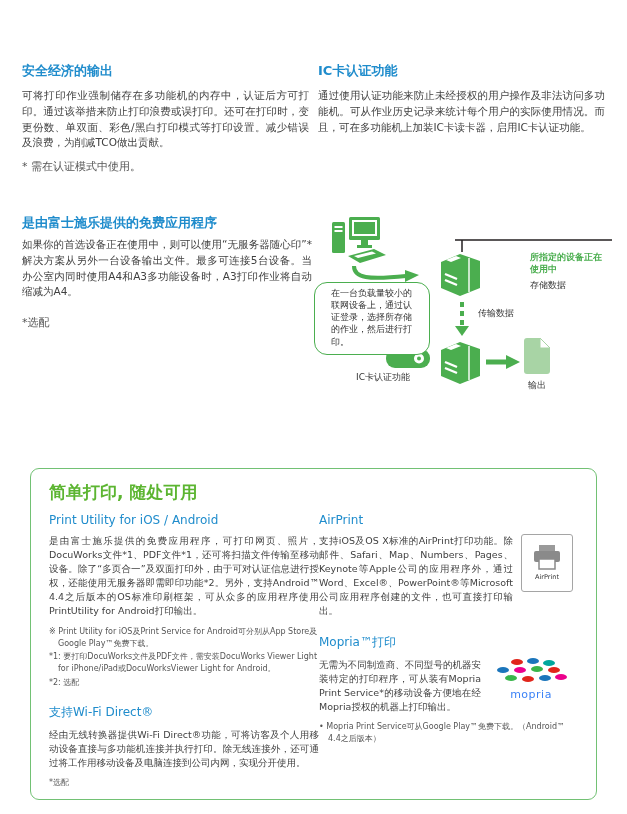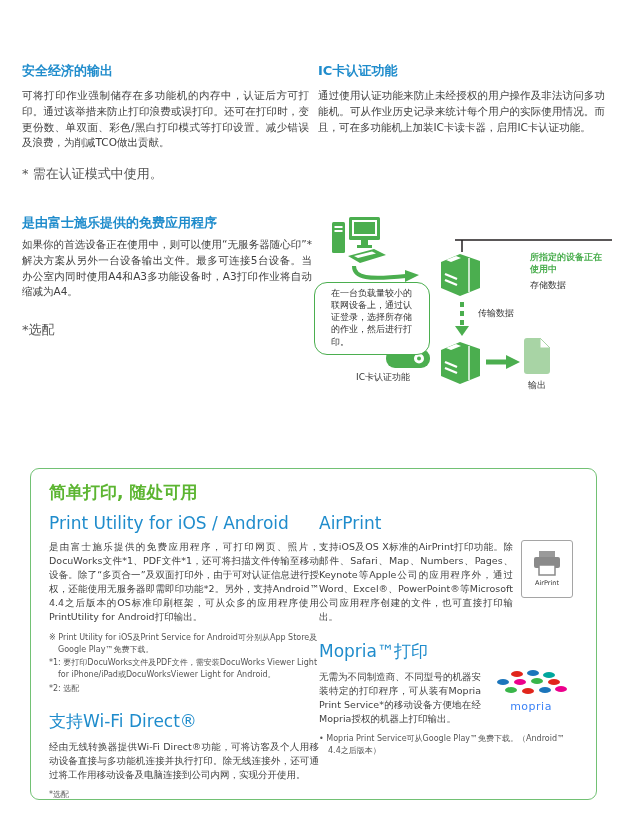--- a/index.html
+++ b/index.html
@@ -3,21 +3,21 @@
 <meta charset="utf-8">
 <style>
   * { margin:0; padding:0; box-sizing:border-box; }
   html,body { background:#ffffff; }
   body { font-family:"DejaVu Sans","Liberation Sans",sans-serif; }
   .page { position:relative; width:627px; height:814px; background:#fff; overflow:hidden; }
 
   
   .col-head { font-size:13px; font-weight:bold; color:#1f8ccc; margin-bottom:8px; }
   .body-text { font-size:10.5px; line-height:1.5; color:#3f3f3f; text-align:justify; }
-  .footnote { font-size:13px; color:#555; margin-top:14px; }
+  .footnote { font-size:11px; color:#555; margin-top:8px; }
 
   .sec-top-left  { position:absolute; left:22px;  top:62px; width:287px; }
   .sec-top-right { position:absolute; left:318px; top:62px; width:287px; }
 
   
   .big-head { position:absolute; left:22px; top:183px; font-size:20px; color:#595757; font-weight:500; letter-spacing:1px; }
   .sub-head { position:absolute; left:22px; top:214px; font-size:13px; font-weight:bold; color:#1f8ccc; }
   .ondemand-body { position:absolute; left:22px; top:237px; width:290px; }
   .ondemand-fn { position:absolute; left:22px; top:307px; }
 
@@ -26,21 +26,21 @@
   .diagram svg.connectors { position:absolute; left:0; top:0; }
   .dg-label { position:absolute; font-size:9px; color:#333; line-height:1.3; }
   .dg-label.green { color:#4bae4f; font-weight:bold; }
   .bubble { position:absolute; left:4px; top:70px; width:116px; border:1px solid #4bae4f; border-radius:13px; padding:5px 16px; font-size:9px; line-height:1.35; color:#333; background:#fff;font-family:Liberation Mono, monospace; }
 
   
   .easy-box { position:absolute; left:30px; top:468px; width:567px; height:332px; border:1.5px solid #72c174; border-radius:9px; background:#fff; }
   .box-title { position:absolute; left:18px; top:12px; font-size:17px; font-weight:bold; color:#5cb531; }
   .box-col-left  { position:absolute; left:18px;  top:44px; width:270px; }
   .box-col-right { position:absolute; left:288px; top:44px; width:254px; }
-  .box-h4 { font-size:17px; color:#1f8ccc; font-weight:500; margin-bottom:7px; }
+  .box-h4 { font-size:12px; color:#1f8ccc; font-weight:500; margin-bottom:7px; }
   .box-body { font-size:9.5px; line-height:1.48; color:#3f3f3f; text-align:justify; }
   .box-note { font-size:8px; line-height:1.45; color:#555; margin-top:2px; padding-left:9px; text-indent:-9px; }
   .notes-wrap { margin-top:8px; }
   .gap { height:16px; }
 
   .airprint-badge { float:right; width:52px; height:58px; border:1px solid #a5a5a5; border-radius:3px; margin:0 0 4px 8px; display:flex; flex-direction:column; align-items:center; justify-content:center; gap:2px; }
   .airprint-badge .ap-label { font-size:6.5px; color:#333; }
 
   .mopria-logo { float:right; width:84px; margin:0 0 2px 8px; text-align:center; }
   .mopria-word { font-size:11px; color:#3b82f6; letter-spacing:0.5px; font-weight:400; }

